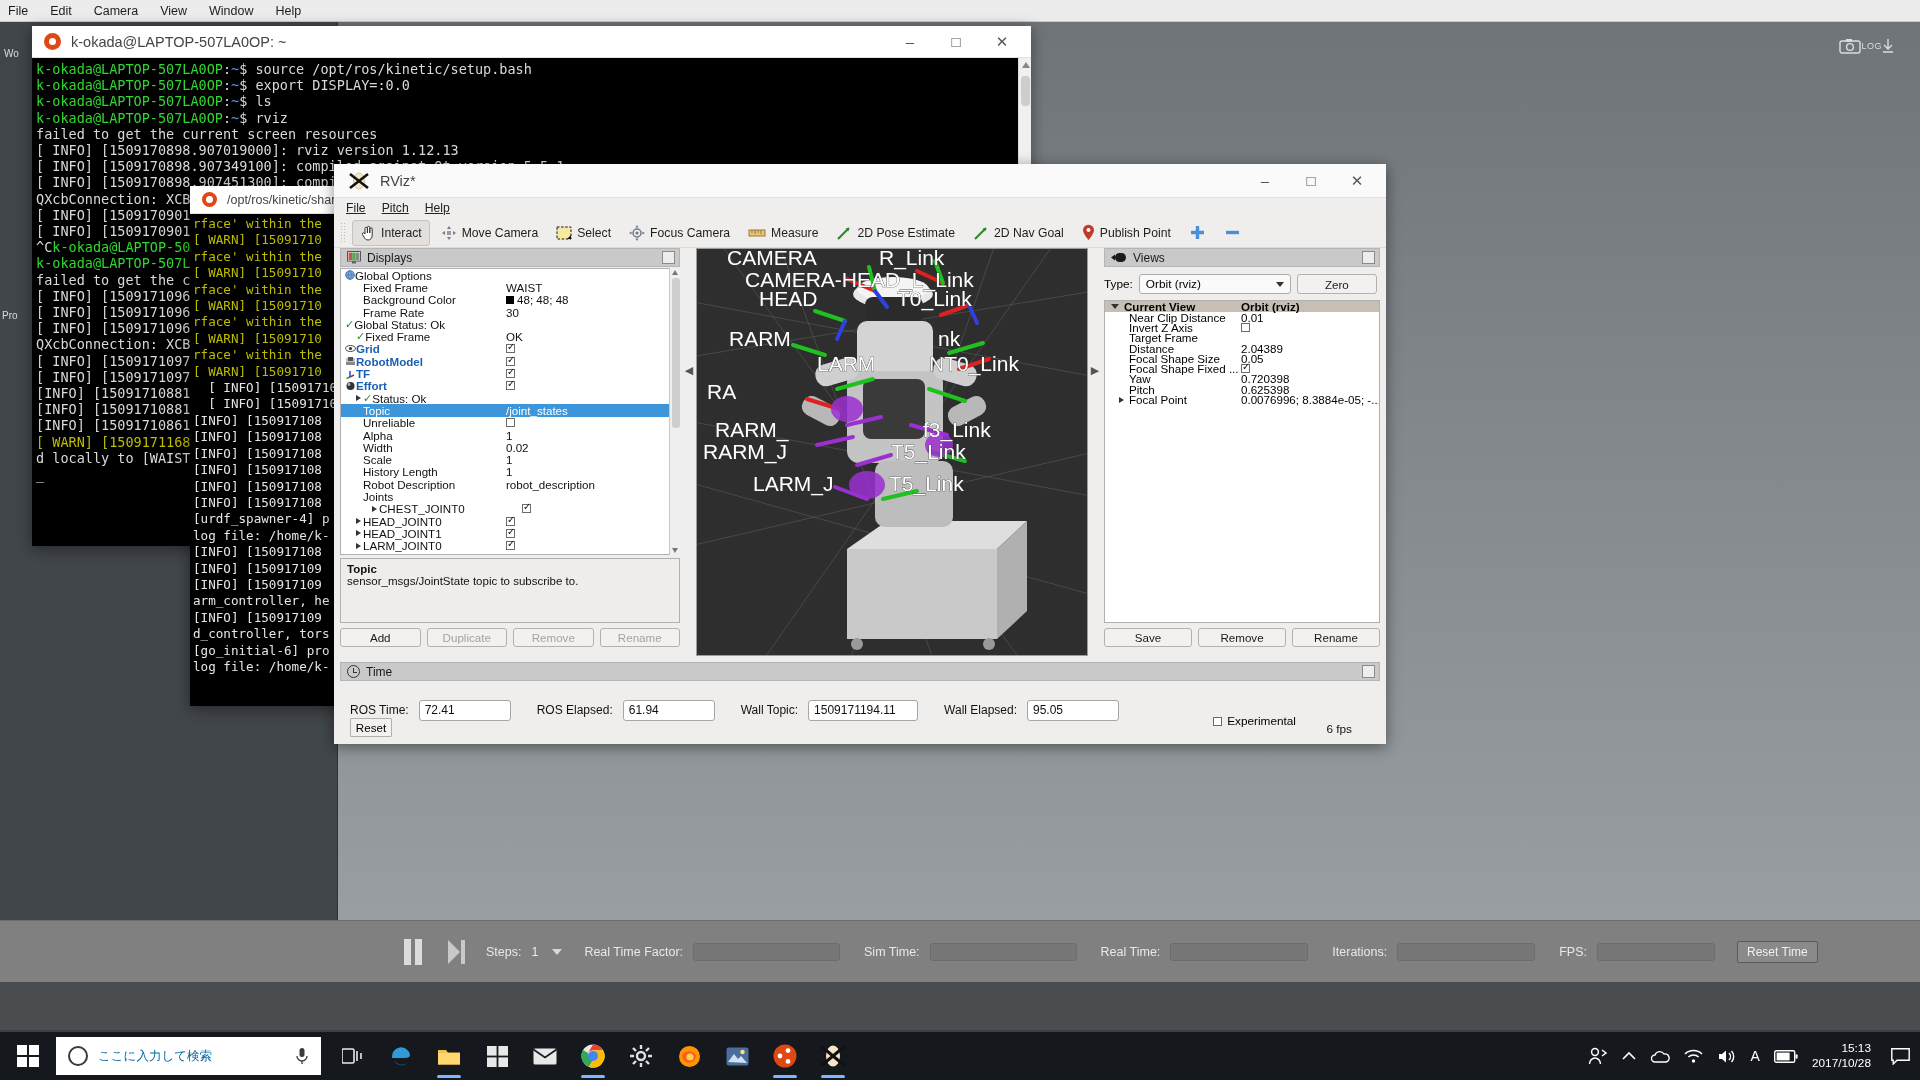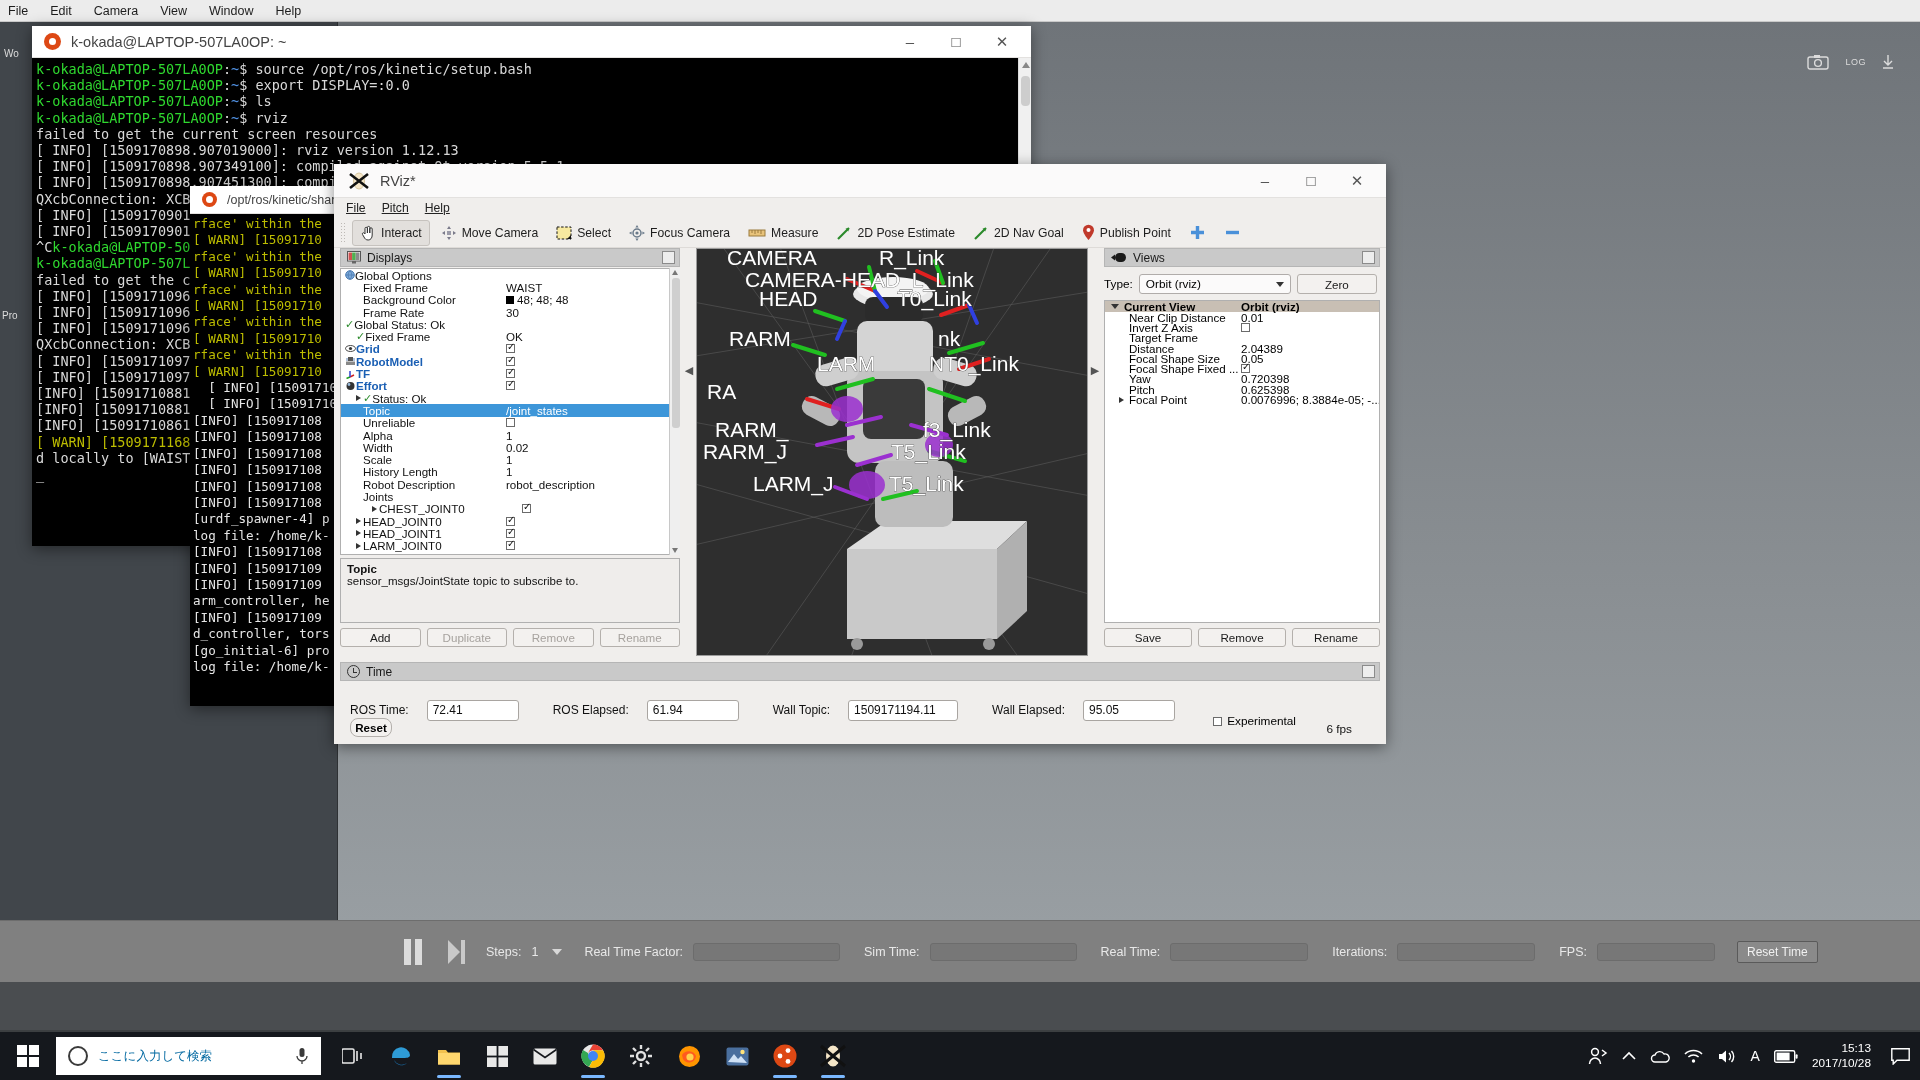--- a/index.html
+++ b/index.html
@@ -13,21 +13,21 @@
   #desktop { position:absolute; inset:0; background:#3c3f41; }
   #gz-window { position:absolute; left:0; top:0; width:1920px; height:1030px; background:#4a4d50; }
   #gz-menubar { position:absolute; left:0; top:0; width:1920px; height:22px; background:#ececec;
      border-bottom:1px solid #c9c9c9; display:flex; align-items:center; padding-left:8px; gap:22px; }
   #gz-menubar .mi { font-size:12.5px; color:#1d1d1d; cursor:default; }
   #gz-side { position:absolute; left:0; top:22px; width:338px; bottom:62px; background:#41464b;
      border-right:1px solid #2e3134; }
   #gz-viewport { position:absolute; left:338px; top:22px; right:0; bottom:62px; background:#5d6165; }
   #gz-viewport-inner { position:absolute; inset:0;
      background:linear-gradient(#6f7479 0%, #8a8f93 60%, #9aa0a4 100%); }
-  #gz-cam-icons { position:absolute; right:26px; top:32px; display:flex; gap:16px; align-items:center; }
+  #gz-cam-icons { position:absolute; right:26px; top:16px; display:flex; align-items:center; }
   #gz-logbtn { font-size:9px; color:#dcdcdc; letter-spacing:.5px; }
 
   
   #gz-worldlbl { position:absolute; left:4px; top:26px; font-size:10px; color:#dcdcdc; }
   #gz-prop-lbl { position:absolute; left:2px; top:288px; font-size:10px; color:#dcdcdc; }
 
   
   #gz-bottombar { position:absolute; left:0; bottom:48px; width:1920px; height:62px;
      background:#808080; border-top:1px solid #6d6d6d; display:flex; align-items:center; }
   #gz-bottombar .grp { display:flex; align-items:center; gap:10px; }
@@ -146,27 +146,27 @@
      border:1px solid #b0b0b0; font-size:11.6px; overflow:hidden; }
   .vrow { display:flex; height:10.3px; align-items:center; }
   .vrow .nm { flex:0 0 136px; padding-left:6px; white-space:nowrap; display:flex; align-items:center; gap:3px;}
   .vrow .vl { flex:1; white-space:nowrap; overflow:hidden; }
   .vrow.hdr { background:#c8bfb4; font-weight:bold; height:11px; }
   #views-btns { position:absolute; left:0; top:380px; width:276px; display:flex; gap:6px; }
 
   
   #timepanel { position:absolute; left:6px; top:498px; width:1040px; height:74px; }
   #time-fields { position:absolute; left:0; top:22px; width:1040px; height:52px; background:#f0eeec;
-     display:flex; align-items:center; padding-left:10px; gap:12px; }
+     display:flex; align-items:center; padding-left:10px; gap:4px; }
   .tf-lbl { font-size:12px; color:#111; margin-right:6px; }
   .tf-in { height:21px; background:#fff; border:1px solid #a9a5a1; border-radius:3px;
      font-size:12px; padding:0 5px; display:flex; align-items:center; margin-right:22px; color:#111;}
   #btn-reset { position:absolute; left:10px; top:56px; width:42px; height:19px; font-size:11.6px;
-     background:#f3f1ef; border:1px solid #b4b0ac; border-radius:8px;
-     display:flex; align-items:center; justify-content:center;font-weight:bold; }
+     background:#f3f1ef; border:1px solid #b4b0ac; border-radius:1px;
+     display:flex; align-items:center; justify-content:center; }
   #experimental { position:absolute; right:84px; top:30px; display:flex; align-items:center; gap:5px; font-size:11.8px;}
   #fps { position:absolute; right:28px; top:60px; font-size:11.8px; color:#111; }
 
   
   .clock { width:13px;height:13px;border:1.6px solid #333;border-radius:50%;position:relative;}
   .clock:after{content:"";position:absolute;left:5px;top:2px;width:1.4px;height:5px;background:#333;}
   .clock:before{content:"";position:absolute;left:5px;top:6px;width:4px;height:1.4px;background:#333;}
 
   
   #taskbar { position:absolute; left:0; bottom:0; width:1920px; height:48px; background:#15181d;

